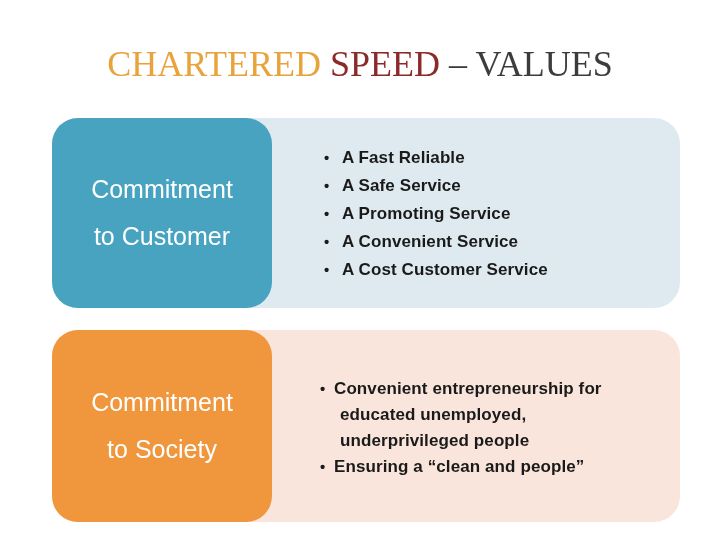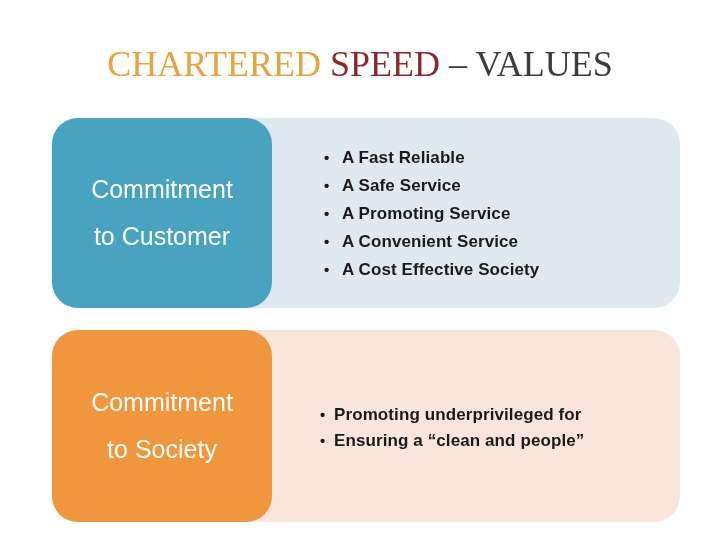--- a/index.html
+++ b/index.html
@@ -155,35 +155,41 @@
       <div class="bullet-line">
         <span class="bullet-dot">•</span>
         <span class="bullet-text">A Promoting Service</span>
       </div>
       <div class="bullet-line">
         <span class="bullet-dot">•</span>
         <span class="bullet-text">A Convenient Service</span>
       </div>
       <div class="bullet-line">
         <span class="bullet-dot">•</span>
-        <span class="bullet-text">A Cost Effective Society</span>
+        <span class="bullet-text">A Cost Customer Service</span>
       </div>
     </div>
   </div>
 
   <div class="row row-2">
     <div class="band band-2"></div>
     <div class="label-box label-box-2">
       <span class="label-text">Commitment
 to Society</span>
     </div>
     <div class="bullets bullets-2">
       <div class="bullet-line">
         <span class="bullet-dot">•</span>
-        <span class="bullet-text">Promoting underprivileged for</span>
+        <span class="bullet-text">Convenient entrepreneurship for</span>
+      </div>
+      <div class="bullet-line">
+        <span class="bullet-text wrap-line">educated unemployed,</span>
+      </div>
+      <div class="bullet-line">
+        <span class="bullet-text wrap-line">underprivileged people</span>
       </div>
       <div class="bullet-line">
         <span class="bullet-dot">•</span>
         <span class="bullet-text">Ensuring a “clean and people”</span>
       </div>
     </div>
   </div>
 
 </div>
 

